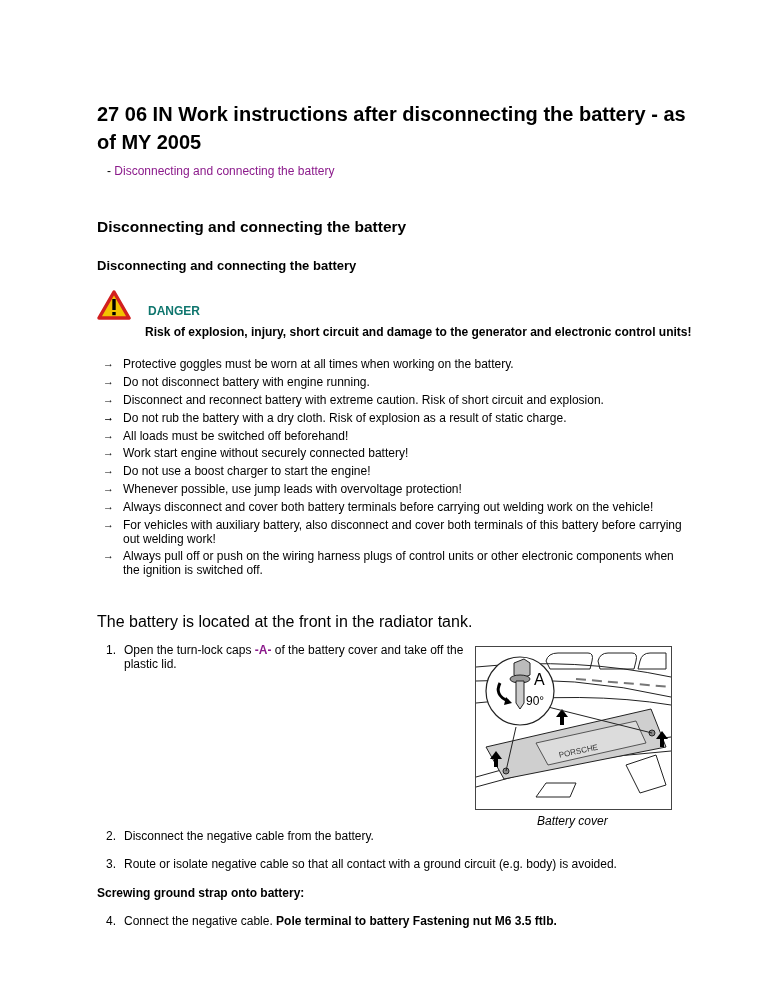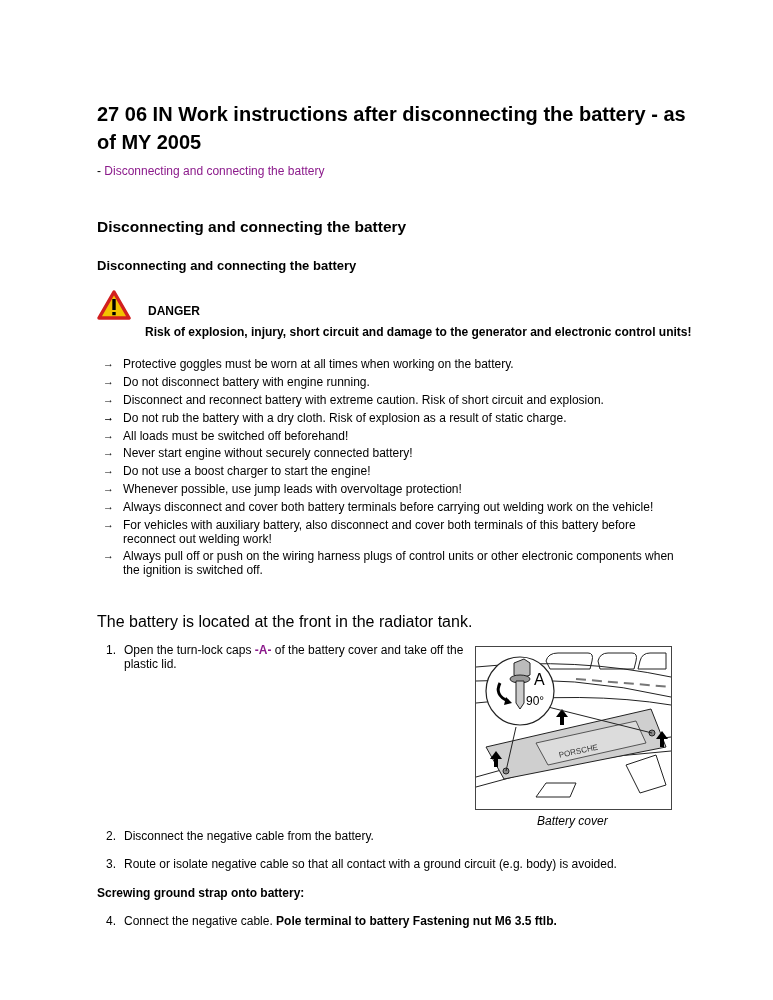--- a/index.html
+++ b/index.html
@@ -1,25 +1,25 @@
 <!DOCTYPE html>
 <html><head>
 <meta charset="utf-8">
 <style>
   html, body { margin: 0; padding: 0; background: #ffffff; }
   body { width: 773px; height: 1000px; position: relative; overflow: hidden;
          font-family: "Liberation Sans", sans-serif; color: #000; }
   .abs { position: absolute; }
   .h1 { left: 97px; top: 100px; width: 600px; font-size: 20px; font-weight: bold; line-height: 28px; }
-  .toclink { left: 97px; top: 164px; font-size: 12px; }
+  .toclink { left: 107px; top: 164px; font-size: 12px; }
   .toclink a { color: #8b1a8b; text-decoration: none; }
   .h2 { left: 97px; top: 218px; font-size: 15.5px; font-weight: bold; }
   .h3 { left: 97px; top: 258px; font-size: 13px; font-weight: bold; }
   .danger-icon { left: 97px; top: 290px; width: 34px; height: 30px; }
-  .danger-label { left: 148px; top: 304px; font-size: 12px; font-weight: bold; color: #000000; }
+  .danger-label { left: 148px; top: 304px; font-size: 12px; font-weight: bold; color: #0f766e; }
   .risk { left: 97px; top: 325px; font-size: 12px; font-weight: bold; padding-left: 48px; }
   .warnings { left: 103px; top: 358px; width: 580px; margin: 0; padding: 0; list-style: none; font-size: 12px; }
   .warnings li { position: relative; padding-left: 20px; line-height: 13.5px; margin-bottom: 4.4px; }
   .warnings li .arrow { position: absolute; left: 0; top: -1px; font-size: 11px; }
   .loc { left: 97px; top: 613px; font-size: 16px; }
   .step { font-size: 12px; line-height: 14px; }
   .step .num { position: absolute; left: 0; }
   .step .txt { position: absolute; left: 18px; }
   .stepA { color: #8b1a8b; font-weight: bold; }
   .figure { left: 475px; top: 646px; width: 195px; height: 162px; border: 1px solid #444; background: #fff; overflow: hidden; }
@@ -46,25 +46,25 @@
 <div class="abs danger-label">DANGER</div>
 <div class="abs risk">Risk of explosion, injury, short circuit and damage to the generator and electronic control units!</div>
 
 <ul class="abs warnings">
   <li><span class="arrow">→</span><span>Protective goggles must be worn at all times when working on the battery.</span></li>
   <li><span class="arrow">→</span><span>Do not disconnect battery with engine running.</span></li>
   <li><span class="arrow">→</span><span>Disconnect and reconnect battery with extreme caution. Risk of short circuit and explosion.</span></li>
   <li><span class="arrow">→</span></li>
   <li><span class="arrow">→</span><span>Do not rub the battery with a dry cloth. Risk of explosion as a result of static charge.</span></li>
   <li><span class="arrow">→</span><span>All loads must be switched off beforehand!</span></li>
-  <li><span class="arrow">→</span><span>Never start engine without securely connected battery!</span></li>
+  <li><span class="arrow">→</span><span>Work start engine without securely connected battery!</span></li>
   <li><span class="arrow">→</span><span>Do not use a boost charger to start the engine!</span></li>
   <li><span class="arrow">→</span><span>Whenever possible, use jump leads with overvoltage protection!</span></li>
   <li><span class="arrow">→</span><span>Always disconnect and cover both battery terminals before carrying out welding work on the vehicle!</span></li>
-  <li><span class="arrow">→</span><span>For vehicles with auxiliary battery, also disconnect and cover both terminals of this battery before reconnect out welding work!</span></li>
+  <li><span class="arrow">→</span><span>For vehicles with auxiliary battery, also disconnect and cover both terminals of this battery before carrying out welding work!</span></li>
   <li><span class="arrow">→</span><span>Always pull off or push on the wiring harness plugs of control units or other electronic components when the ignition is switched off.</span></li>
 </ul>
 
 <div class="abs loc">The battery is located at the front in the radiator tank.</div>
 
 <div class="abs step" style="left:106px; top:643px; width:360px; height:30px;">
   <span class="num">1.</span>
   <span class="txt" style="width:340px;"><span>Open the turn-lock caps </span><span class="stepA">-A-</span><span> of the battery cover and take off the plastic lid.</span></span>
 </div>
 

